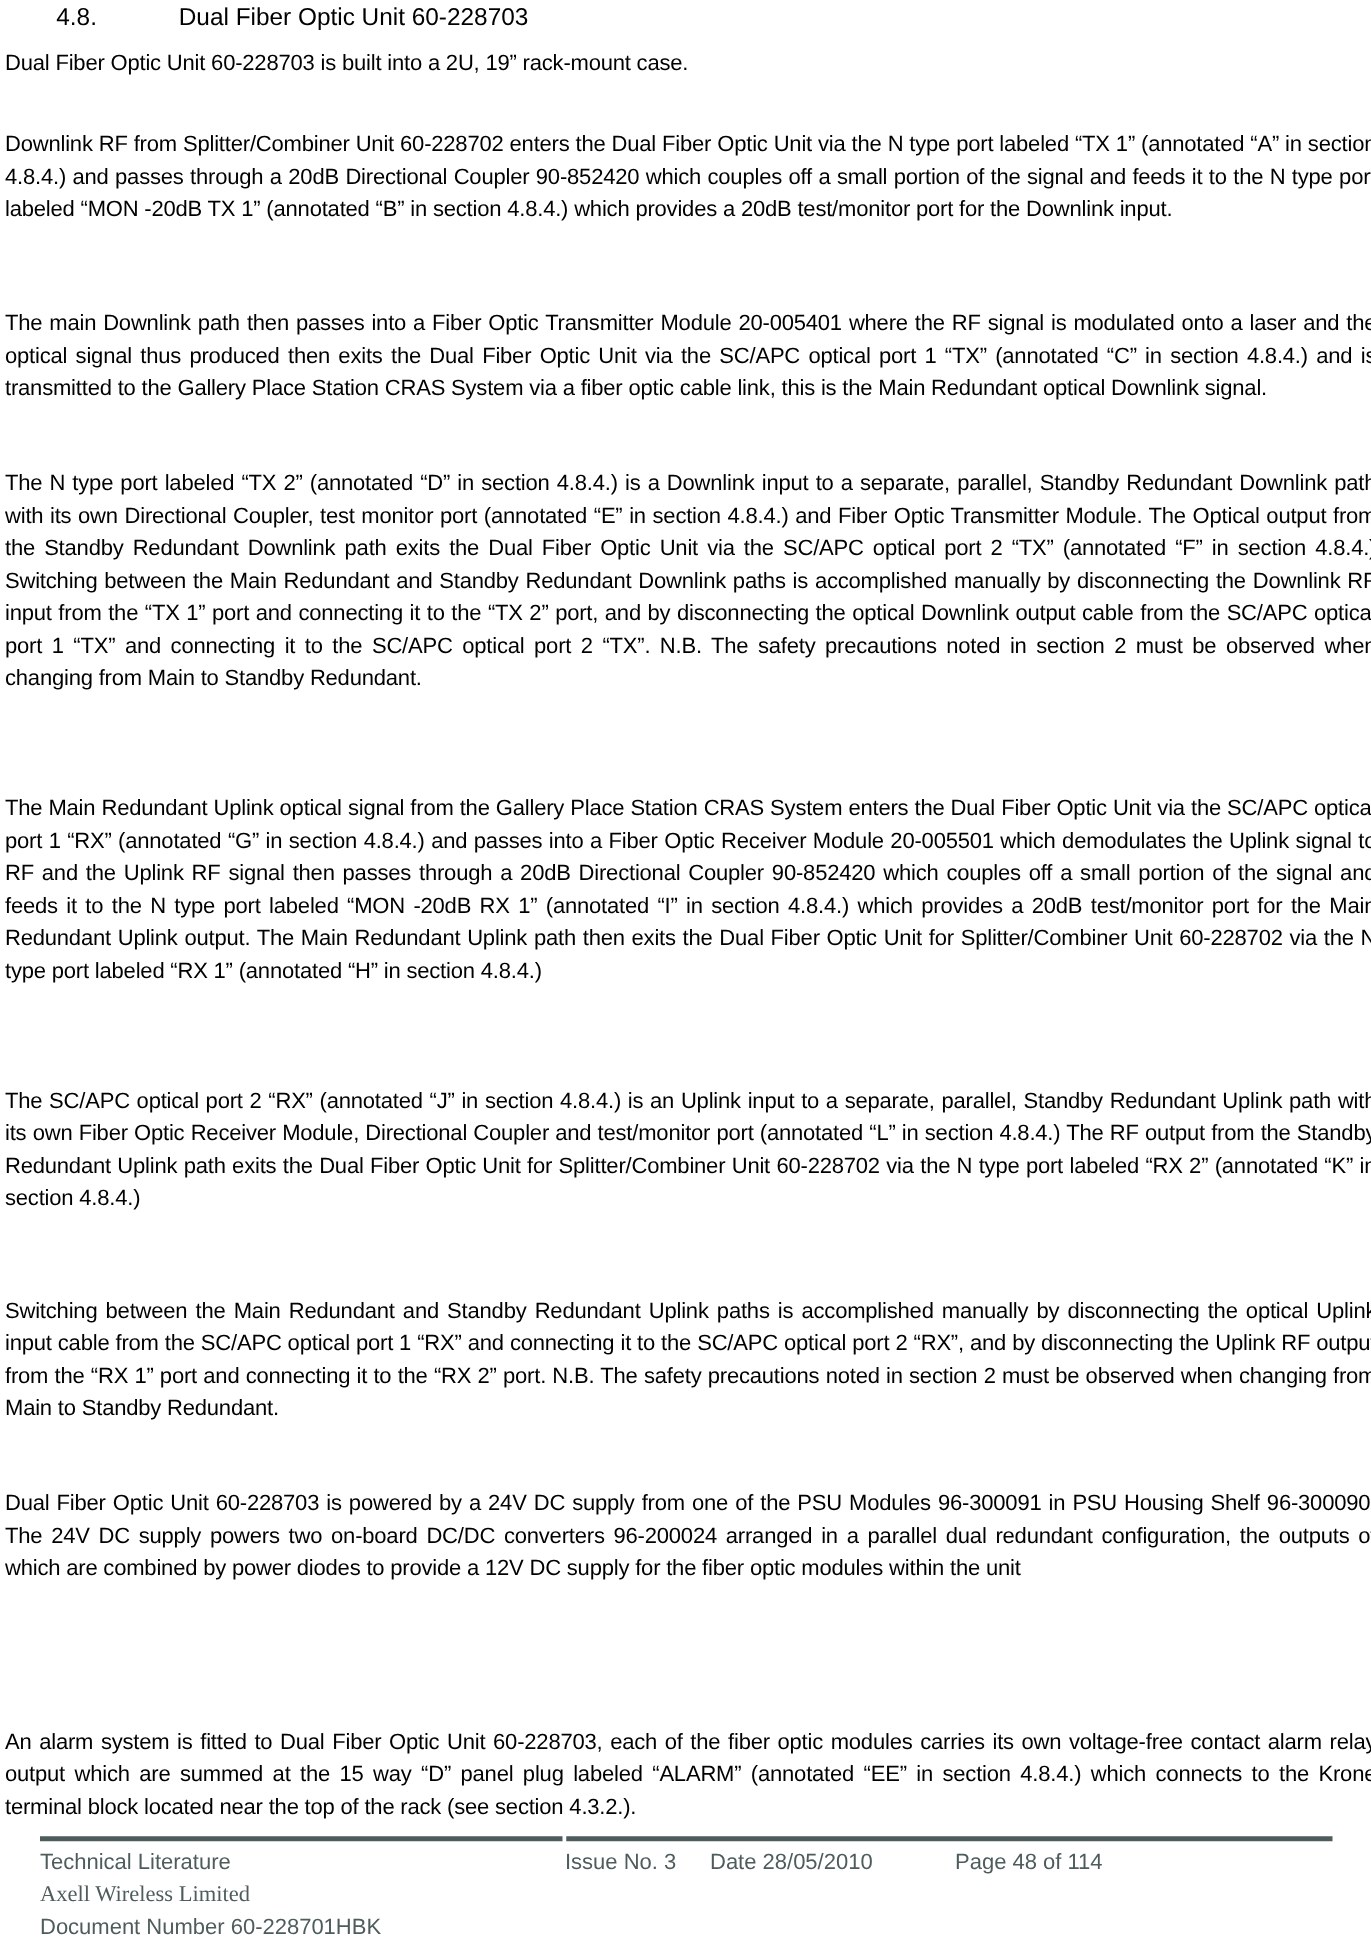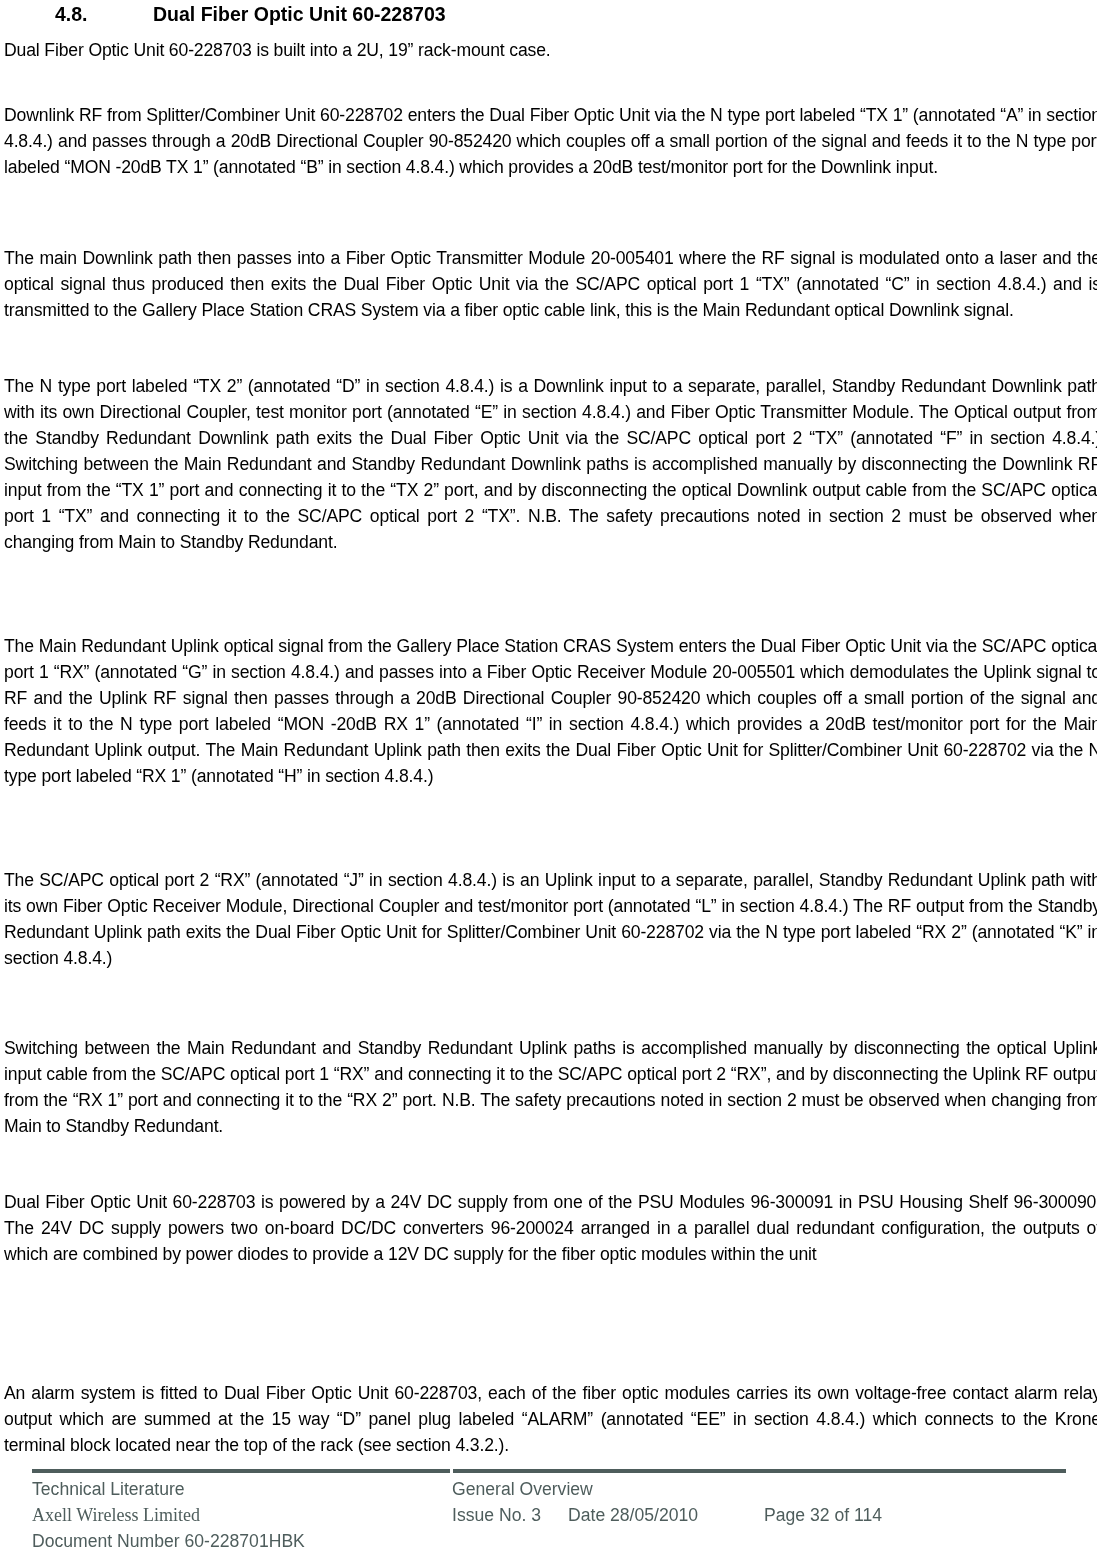--- a/index.html
+++ b/index.html
@@ -16,23 +16,23 @@
     color: #000000;
   }
   .page-body {
     position: absolute;
     left: 0;
     top: 0;
     width: 1097px;
   }
   .section-heading {
     position: absolute;
-    left: 55px;
+    left: 45px;
     top: 2px;
-    font-weight: bold;
+    font-weight: normal;
     font-size: 19.5px;
     line-height: 24px;
     white-space: nowrap;
   }
   .section-heading .num {
     display: inline-block;
     width: 98px;
   }
   .para {
     position: absolute;
@@ -106,18 +106,17 @@
 <div class="footer-rule left"></div>
 <div class="footer-rule right"></div>
 
 <div class="footer">
   <div class="col-left">
     <div class="row">Technical Literature</div>
     <div class="row company">Axell Wireless Limited</div>
     <div class="row">Document Number 60-228701HBK</div>
   </div>
   <div class="col-right">
-    <div class="row">General Overview</div>
     <div class="row">
-      <span class="issue">Issue No. 3</span><span class="date">Date 28/05/2010</span><span>Page 32 of 114</span>
+      <span class="issue">Issue No. 3</span><span class="date">Date 28/05/2010</span><span>Page 48 of 114</span>
     </div>
   </div>
 </div>
 
 </body></html>

